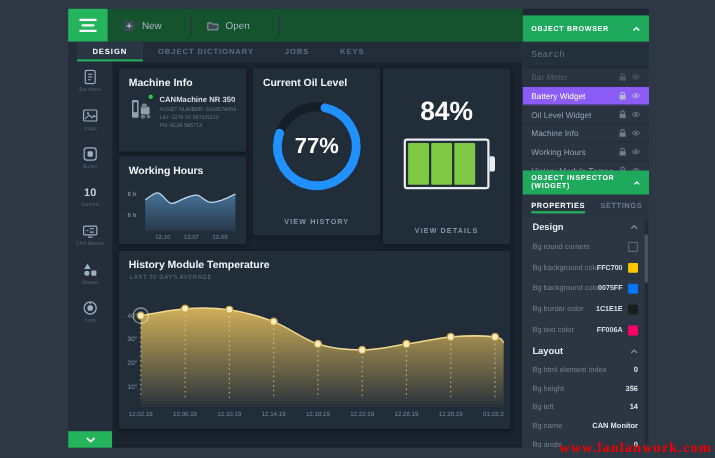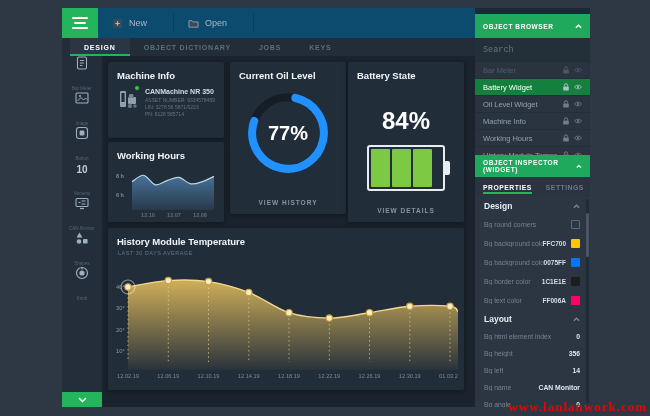--- a/index.html
+++ b/index.html
@@ -4,34 +4,34 @@
 <style>
   * { margin:0; padding:0; box-sizing:border-box; }
   html,body { width:650px; height:416px; overflow:hidden; }
   body { font-family:"Liberation Sans", sans-serif; background:#2e3844; position:relative; }
   .abs { position:absolute; }
 
   
   .logo { left:62px; top:8px; width:36px; height:30px; background:#23b45c; display:flex; flex-direction:column; align-items:center; justify-content:center; gap:3px; cursor:pointer; }
   .logo span { display:block; height:2px; background:#fff; border-radius:1px; }
   .logo span:nth-child(1){width:16px;} .logo span:nth-child(2){width:12px;} .logo span:nth-child(3){width:16px;}
-  .toolbar { left:98px; top:8px; width:377px; height:30px; background:#0c4a6e; display:flex; align-items:stretch; }
+  .toolbar { left:98px; top:8px; width:377px; height:30px; background:#14532d; display:flex; align-items:stretch; }
   .tbtn { display:flex; align-items:center; gap:6px; padding:0 26px 0 14px; color:#aab7c4; font-size:9px; cursor:pointer; }
   .tbtn svg { width:11px; height:11px; }
   .tsep { width:1px; background:#27333f; margin:6px 0; }
 
   
   .tabbar { left:62px; top:38px; width:413px; height:18px; background:#222d39; display:flex; align-items:stretch; padding-left:8px; }
   .tab { display:flex; align-items:center; padding:0 14px; font-size:7px; font-weight:bold; letter-spacing:.8px; color:#5e6d7c; cursor:pointer; position:relative; }
   .tab.active { color:#fff; background:#2a3643; }
   .tab.active::after { content:""; position:absolute; left:0; right:0; bottom:0; height:2px; background:#23b45c; }
 
   
   .sidebar { left:62px; top:56px; width:40px; height:351px; background:#232e3a; }
-  .side-item { height:35px; display:flex; flex-direction:column; align-items:center; justify-content:flex-end; gap:16px; cursor:pointer; color:#9db0bf; }
+  .side-item { height:35px; display:flex; flex-direction:column; align-items:center; justify-content:center; gap:2px; cursor:pointer; color:#9db0bf; }
   .side-item svg { width:14px; height:14px; }
   .side-glyph { font-size:10px; font-weight:bold; color:#c3cfda; line-height:11px; }
   .side-glyph.u { border-bottom:1px solid #c3cfda; }
   .side-label { font-size:4.5px; color:#55options6472; color:#56align;}
   .side-label { font-size:4.5px; color:#566472; white-space:nowrap; overflow:hidden; max-width:38px; }
   .side-expand { position:absolute; bottom:0; left:0; width:40px; height:15px; background:#23b45c; display:flex; align-items:center; justify-content:center; cursor:pointer; }
 
   
   .canvas { left:102px; top:56px; width:373px; height:351px; background:#1a232e; }
   .card { position:absolute; background:#222d3a; border-radius:2px; box-shadow:0 1px 5px rgba(0,0,0,.4); }
@@ -68,21 +68,21 @@
   .chev { width:7px; height:7px; fill:none; stroke:#fff; stroke-width:1.5; }
   .search-row { height:24px; background:#233039; display:flex; align-items:center; padding:0 8px; border-bottom:1px solid #222c37; }
   .search-input { flex:1; background:transparent; border:none; outline:none; color:#9fb0bf; font-size:8.5px; font-family:Liberation Mono, monospace; }
   .search-input::placeholder { color:#64747f; }
   .blist { height:93px; overflow:hidden; }
   .brow { height:17px; display:flex; align-items:center; padding:0 8px; border-bottom:1px solid #242e3a; font-size:7.5px; color:#93a1af; cursor:pointer; }
   .brow .blabel { flex:1; white-space:nowrap; overflow:hidden; }
   .brow svg { width:8px; height:8px; opacity:.5; margin-left:4px; flex:none; }
   .brow.dim { color:rgba(130,145,160,.45); }
   .brow.dim svg { opacity:.25; }
-  .brow.sel { background:#15803d; color:#fff; }
+  .brow.sel { background:#8b5cf6; color:#fff; }
   .brow.sel svg { opacity:.95; }
 
   .insp-tabs { height:20px; display:flex; align-items:stretch; background:#2a3440; padding-left:8px; gap:14px; white-space:nowrap; overflow:hidden; }
   .itab { display:flex; align-items:center; font-size:6.8px; font-weight:bold; letter-spacing:.5px; color:#6b7a89; cursor:pointer; position:relative; }
   .itab.active { color:#fff; }
   .itab.active::after { content:""; position:absolute; left:0; right:0; bottom:3px; height:2px; background:#23b45c; }
   .insp-content { position:relative; background:#2c3642; height:210px; overflow:hidden; }
   .sec-head { height:18px; display:flex; align-items:center; justify-content:space-between; padding:0 10px 0 9px; cursor:pointer; }
   .sec-title { font-size:8.5px; font-weight:bold; color:#e6ecf1; }
   .sec-head .chev { stroke:#77share; stroke:#77listen; }
@@ -255,21 +255,20 @@
     <svg id="donut" width="86" height="86" viewBox="0 0 96 96">
         <circle cx="48" cy="48" r="40" fill="none" stroke="#151d27" stroke-width="9"></circle>
         <circle cx="48" cy="48" r="40" fill="none" stroke="#2191ff" stroke-width="9" stroke-linecap="round" stroke-dasharray="193.5 251.3" transform="rotate(-78 48 48)"></circle>
       </svg>
     <div class="donut-pct">77%</div>
   </div>
   <div class="card-link">VIEW HISTORY</div>
 </div>
 
 <div class="abs card" id="card-battery">
-  <div class="card-title">Battery State</div>
   <div class="bat-pct">84%</div>
   <div class="bat-body" id="bat-body">
       <span class="bat-bar" style="background: rgb(125, 201, 68);"></span>
       <span class="bat-bar" style="background: rgb(125, 201, 68);"></span>
       <span class="bat-bar" style="background: rgb(125, 201, 68);"></span>
       <span class="bat-cap"></span>
     </div>
   <div class="card-link">VIEW DETAILS</div>
 </div>
 

